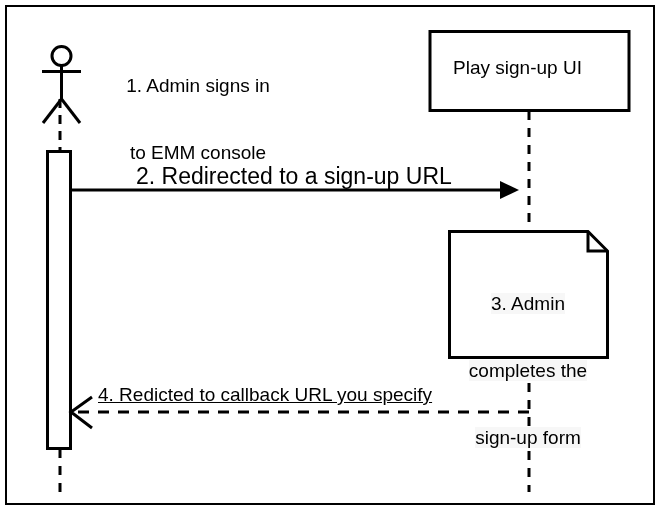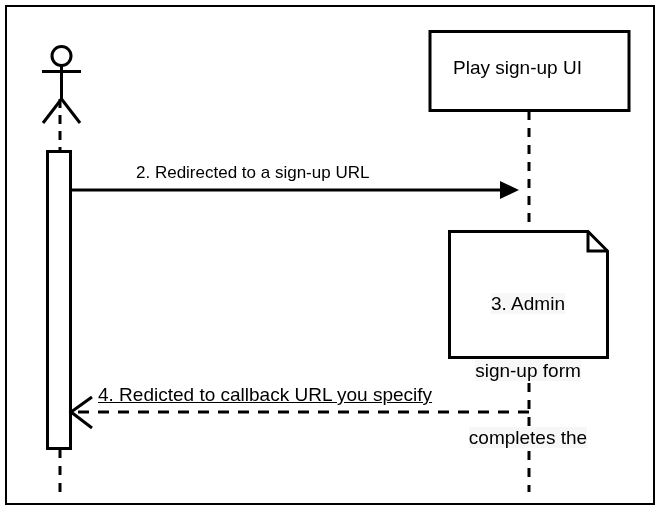--- a/index.html
+++ b/index.html
@@ -49,21 +49,21 @@
   .lbl-lifeline-title {
     left: 429px;
     top: 57px;
     width: 177px;
     text-align: center;
     font-size: 19px;
   }
   .lbl-step2 {
     left: 136px;
     top: 163px;
-    font-size: 17px;
+    font-size: 23px;
     text-align: left;
   }
   .lbl-step4 {
     left: 98px;
     top: 384px;
     font-size: 19px;
     text-align: left;
     text-decoration: underline;
   }
   .note-text {
@@ -113,26 +113,30 @@
       <path d="M 449.5 231.5 L 588 231.5 L 607.5 251 L 607.5 357.5 L 449.5 357.5 Z" fill="#ffffff" stroke="#000" stroke-width="3" stroke-linejoin="miter"></path>
       <path d="M 588 231.5 L 588 251 L 607.5 251" fill="none" stroke="#000" stroke-width="3" stroke-linejoin="miter"></path>
     </g>
 
     <g>
       <line x1="529" y1="412" x2="76" y2="412" stroke="#000" stroke-width="3" stroke-dasharray="11,9"></line>
       <polyline points="92,397 71,412 92,428" fill="none" stroke="#000" stroke-width="3" stroke-linecap="butt" stroke-linejoin="miter"></polyline>
     </g>
   </svg>
 
+  <div class="txt lbl-step1">
+    <div>1. Admin signs in</div>
+    <div>to EMM console</div>
+  </div>
 
   <div class="txt lbl-lifeline-title">Play sign-up UI</div>
 
   <div class="txt lbl-step2">2. Redirected to a sign-up URL</div>
 
   <div class="txt note-text">
     <div><span>3. Admin</span></div>
+    <div><span>completes the</span></div>
     <div><span>sign-up form</span></div>
-    <div><span>completes the</span></div>
   </div>
 
   <div class="txt lbl-step4">4. Redicted to callback URL you specify</div>
 
 </div>
 
 </body></html>

